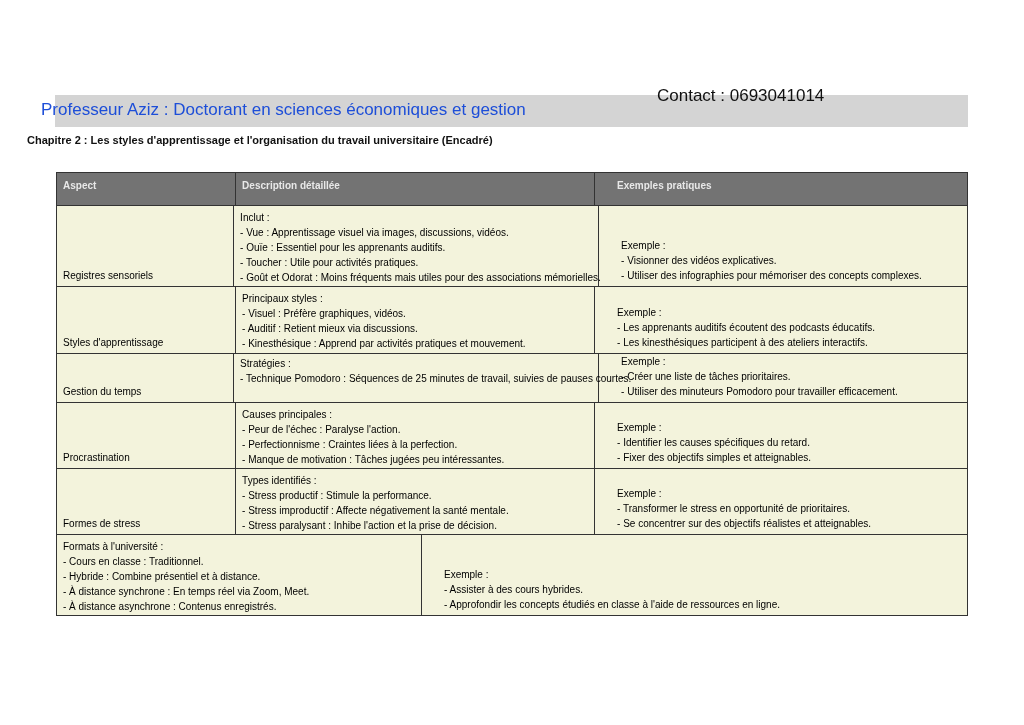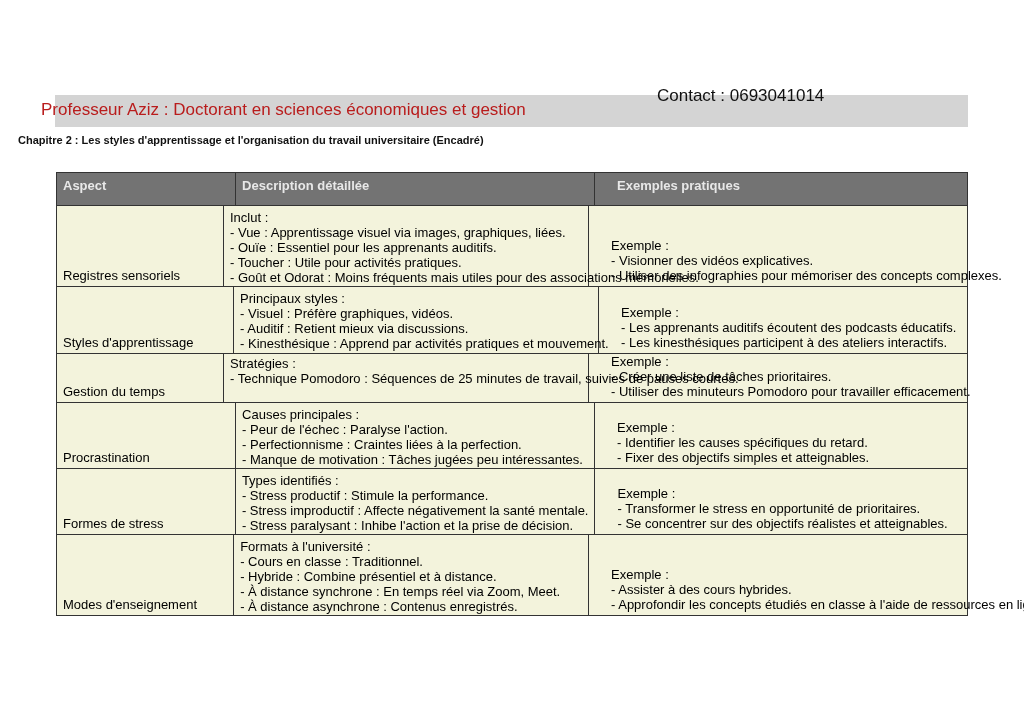--- a/index.html
+++ b/index.html
@@ -23,34 +23,34 @@
       height: 32px;
       background: #d4d4d4;
     }
     .header-name {
       position: absolute;
       left: 41px;
       top: 98px;
       font-size: 17px;
       line-height: 24px;
       white-space: nowrap;
-      color: #b91c1c;
+      color: #1d4ed8;
     }
     .header-contact {
       position: absolute;
       left: 657px;
       top: 84px;
       font-size: 17px;
       line-height: 24px;
       white-space: nowrap;
       color: #111;
     }
     .chapter-title {
       position: absolute;
-      left: 18px;
+      left: 27px;
       top: 132px;
       font-size: 11px;
       font-weight: bold;
       line-height: 16px;
       white-space: nowrap;
       color: #111;
       text-align: right;
     }
     .grid {
       position: absolute;
@@ -66,21 +66,21 @@
       box-sizing: border-box;
     }
     .row.head {
       border-top: none;
       background: #737373;
       height: 32px;
     }
     .cell {
       box-sizing: border-box;
       position: relative;
-      font-size: 13px;
+      font-size: 10px;
       line-height: 15px;
       padding: 3px 6px 3px 6px;
       display: flex;
       flex-direction: column;
       justify-content: flex-end;
       white-space: nowrap;
       overflow: visible;
     }
     .c1 { width: 182px; border-right: 1.5px solid #333; }
     .c2 { width: 365px; border-right: 1.5px solid #333; }
@@ -111,21 +111,21 @@
     <div class="cell c2">Description détaillée</div>
     <div class="cell c3">Exemples pratiques</div>
   </div>
 
   <div class="row body" style="height:81px">
     <div class="cell c1">
       <span class="line">Registres sensoriels</span>
     </div>
     <div class="cell c2" style="padding-top:4px">
       <span class="line">Inclut :</span>
-      <span class="line">- Vue : Apprentissage visuel via images, graphiques, liées.</span>
+      <span class="line">- Vue : Apprentissage visuel via images, discussions, vidéos.</span>
       <span class="line">- Ouïe : Essentiel pour les apprenants auditifs.</span>
       <span class="line">- Toucher : Utile pour activités pratiques.</span>
       <span class="line overflow-text">- Goût et Odorat : Moins fréquents mais utiles pour des associations mémorielles.</span>
     </div>
     <div class="cell c3">
       <span class="line">Exemple :</span>
       <span class="line">- Visionner des vidéos explicatives.</span>
       <span class="line overflow-text">- Utiliser des infographies pour mémoriser des concepts complexes.</span>
     </div>
   </div>
@@ -190,23 +190,20 @@
       <span class="line">- Stress paralysant : Inhibe l'action et la prise de décision.</span>
     </div>
     <div class="cell c3">
       <span class="line">Exemple :</span>
       <span class="line">- Transformer le stress en opportunité de prioritaires.</span>
       <span class="line">- Se concentrer sur des objectifs réalistes et atteignables.</span>
     </div>
   </div>
 
   <div class="row body" style="height:81px">
-    <div class="cell c1">
-      <span class="line">Modes d'enseignement</span>
-    </div>
     <div class="cell c2" style="padding-top:4px">
       <span class="line">Formats à l'université :</span>
       <span class="line">- Cours en classe : Traditionnel.</span>
       <span class="line">- Hybride : Combine présentiel et à distance.</span>
       <span class="line">- À distance synchrone : En temps réel via Zoom, Meet.</span>
       <span class="line">- À distance asynchrone : Contenus enregistrés.</span>
     </div>
     <div class="cell c3">
       <span class="line">Exemple :</span>
       <span class="line">- Assister à des cours hybrides.</span>

